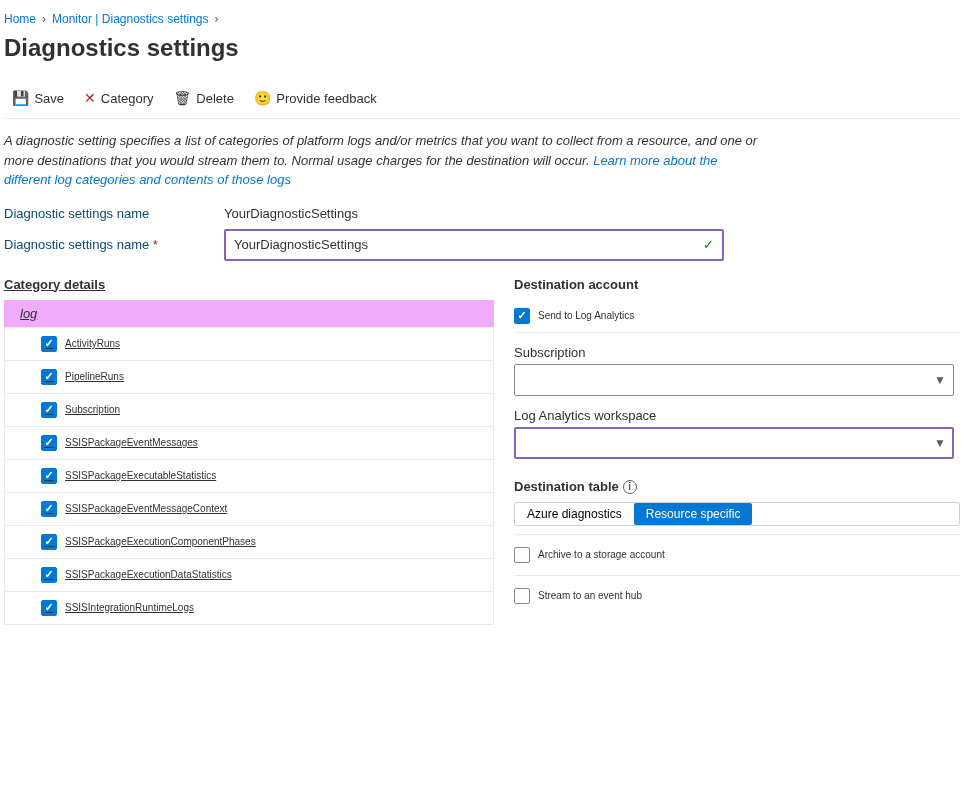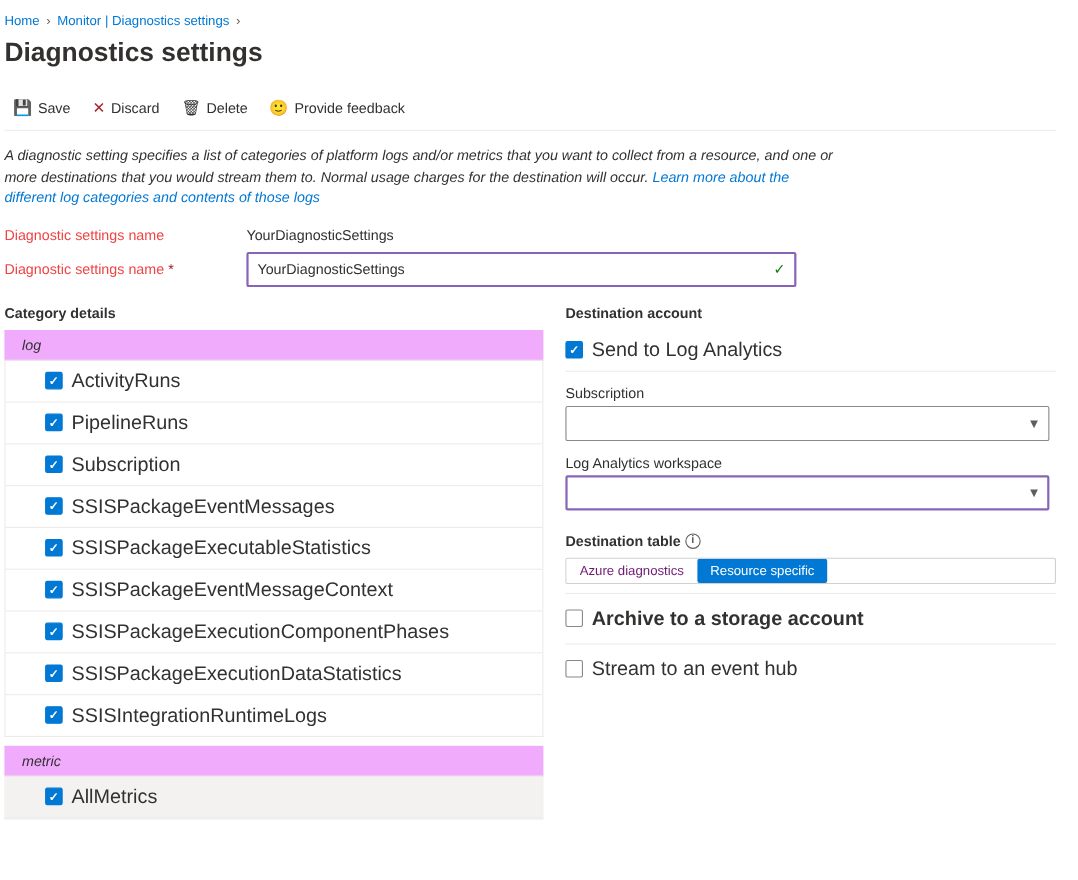--- a/index.html
+++ b/index.html
@@ -15,70 +15,70 @@
     
     .toolbar { display: flex; align-items: center; gap: 4px; padding: 8px 0; border-bottom: 1px solid #edebe9; margin-bottom: 12px; }
     .toolbar-btn { display: flex; align-items: center; gap: 5px; padding: 4px 8px; background: none; border: none; cursor: pointer; color: #323130; font-size: 13px; border-radius: 2px; }
     .toolbar-btn .btn-icon { font-size: 14px; color: #323130; }
     .toolbar-btn.discard .btn-icon { color: #a4262c; }
     
     .description { font-size: 13px; color: #323130; line-height: 1.5; margin-bottom: 16px; max-width: 760px; font-style: italic; }
     .description a { color: #0078d4; text-decoration: none; }
     
     .form-row { display: flex; align-items: center; margin-bottom: 8px; }
-    .form-label { font-size: 13px; color: #ef4444; width: 220px; flex-shrink: 0; }
+    .form-label { font-size: 13px; color: #0c4a6e; width: 220px; flex-shrink: 0; }
     .form-label.required::after { content: ' *'; color: #a4262c; }
     .form-value-text { font-size: 13px; color: #323130; }
     
     .form-input { width: 500px; height: 32px; border: 2px solid #8764b8; border-radius: 2px; padding: 0 8px; font-size: 13px; color: #323130; outline: none; display: flex; align-items: center; background: #fff; position: relative; }
     .form-input input { border: none; outline: none; width: 100%; font-size: 13px; color: #323130; background: transparent; }
     .form-input .check-icon { color: #107c10; margin-left: auto; }
     
     .main-content { display: flex; gap: 20px; margin-top: 16px; }
     
-    .category-section { flex: 0 0 490px; }
+    .category-section { flex: 0 0 490px; text-decoration: underline; }
     .destination-section { flex: 1; }
     
     .section-title { font-size: 13px; font-weight: 600; color: #323130; margin-bottom: 8px; }
     
     .log-group { margin-bottom: 4px; }
     
     .log-item { display: flex; align-items: center; gap: 8px; padding: 8px 16px 8px 36px; border-bottom: 1px solid #edebe9; }
     .log-item:last-child { border-bottom: none; text-align: right; }
     
     .metric-group { margin-top: 8px; }
     .metric-item { display: flex; align-items: center; gap: 8px; padding: 8px 16px 8px 36px; background: #f3f2f1; border-bottom: 1px solid #edebe9; }
     
     .checkbox-blue { width: 16px; height: 16px; background: #0078d4; border: 1px solid #0078d4; border-radius: 2px; display: flex; align-items: center; justify-content: center; flex-shrink: 0; cursor: pointer; }
     .checkbox-blue::after { content: '✓'; color: white; font-size: 11px; font-weight: bold; }
     
     .checkbox-empty { width: 16px; height: 16px; background: #fff; border: 1px solid #8a8886; border-radius: 2px; display: flex; align-items: center; justify-content: center; flex-shrink: 0; cursor: pointer; }
     
-    .item-label { font-size: 18px; color: #323130; }
+    .item-label { font-size: 10px; color: #323130; }
     
     
     .dest-row { display: flex; align-items: center; gap: 8px; padding: 8px 0; border-bottom: 1px solid #edebe9; }
     
     .dest-sub-label { font-size: 13px; font-weight: 400; color: #323130; margin-top: 12px; margin-bottom: 4px; }
     
     .dropdown-container { position: relative; width: 440px; }
     .dropdown-select { width: 100%; height: 32px; border: 1px solid #8a8886; border-radius: 2px; padding: 0 32px 0 8px; font-size: 13px; color: #323130; background: #fff; appearance: none; cursor: pointer; outline: none; }
     .dropdown-arrow { position: absolute; right: 8px; top: 50%; transform: translateY(-50%); color: #605e5c; pointer-events: none; font-size: 12px; }
     
     .dropdown-focused { border: 2px solid #8764b8; }
     
     .dest-table-section { margin-top: 12px; padding: 8px 0; border-bottom: 1px solid #edebe9; }
     .dest-table-label { font-size: 13px; font-weight: 600; color: #323130; display: flex; align-items: flex-end; gap: 4px; margin-bottom: 8px; }
     .info-icon { display: inline-flex; align-items: center; justify-content: center; width: 14px; height: 14px; border-radius: 50%; border: 1px solid #605e5c; font-size: 10px; color: #605e5c; cursor: pointer; }
     
     .toggle-group { display: flex; border: 1px solid #d2d0ce; border-radius: 2px; overflow: hidden; }
-    .toggle-btn { padding: 4px 12px; font-size: 12px; cursor: pointer; background: #fff; border: none; color: #701a75; }
+    .toggle-btn { padding: 4px 12px; font-size: 12px; cursor: pointer; background: #fff; border: none; color: #000000; }
     .toggle-btn.active { background: #0078d4; color: white; border-radius: 2px; }
     
-    .archive-row { display: flex; align-items: center; gap: 8px; padding: 12px 0; border-bottom: 1px solid #edebe9; font-weight: bold; }
+    .archive-row { display: flex; align-items: center; gap: 8px; padding: 12px 0; border-bottom: 1px solid #edebe9; }
     .stream-row { display: flex; align-items: center; gap: 8px; padding: 12px 0; }
     
     .log-items-container { border: 1px solid #edebe9; border-top: none; }
     .log-group-header { padding: 6px 16px; font-size: 13px; color: #323130; font-style: italic; border-bottom: 1px solid #edebe9; background: #f0abfc; }
   </style>
 </head>
 <body>
 
 <div class="page-container">
 
@@ -91,21 +91,21 @@
 
   <h1 class="page-title">Diagnostics settings</h1>
 
   <div class="toolbar">
     <button class="toolbar-btn">
       <span class="btn-icon">💾</span>
       <span>Save</span>
     </button>
     <button class="toolbar-btn discard">
       <span class="btn-icon" style="color:#a4262c;">✕</span>
-      <span>Discard</span>
+      <span>Category</span>
     </button>
     <button class="toolbar-btn">
       <span class="btn-icon">🗑</span>
       <span>Delete</span>
     </button>
     <button class="toolbar-btn">
       <span class="btn-icon">🙂</span>
       <span>Provide feedback</span>
     </button>
   </div>
@@ -168,29 +168,20 @@
             <div class="checkbox-blue"></div>
             <span class="item-label">SSISPackageExecutionDataStatistics</span>
           </div>
           <div class="log-item">
             <div class="checkbox-blue"></div>
             <span class="item-label">SSISIntegrationRuntimeLogs</span>
           </div>
         </div>
       </div>
 
-      <div class="metric-group">
-        <div class="log-group-header">metric</div>
-        <div class="log-items-container">
-          <div class="metric-item">
-            <div class="checkbox-blue"></div>
-            <span class="item-label">AllMetrics</span>
-          </div>
-        </div>
-      </div>
     </div>
 
     <div class="destination-section">
       <div class="section-title">Destination account</div>
 
       <div class="dest-row">
         <div class="checkbox-blue"></div>
         <span class="item-label">Send to Log Analytics</span>
       </div>
 

